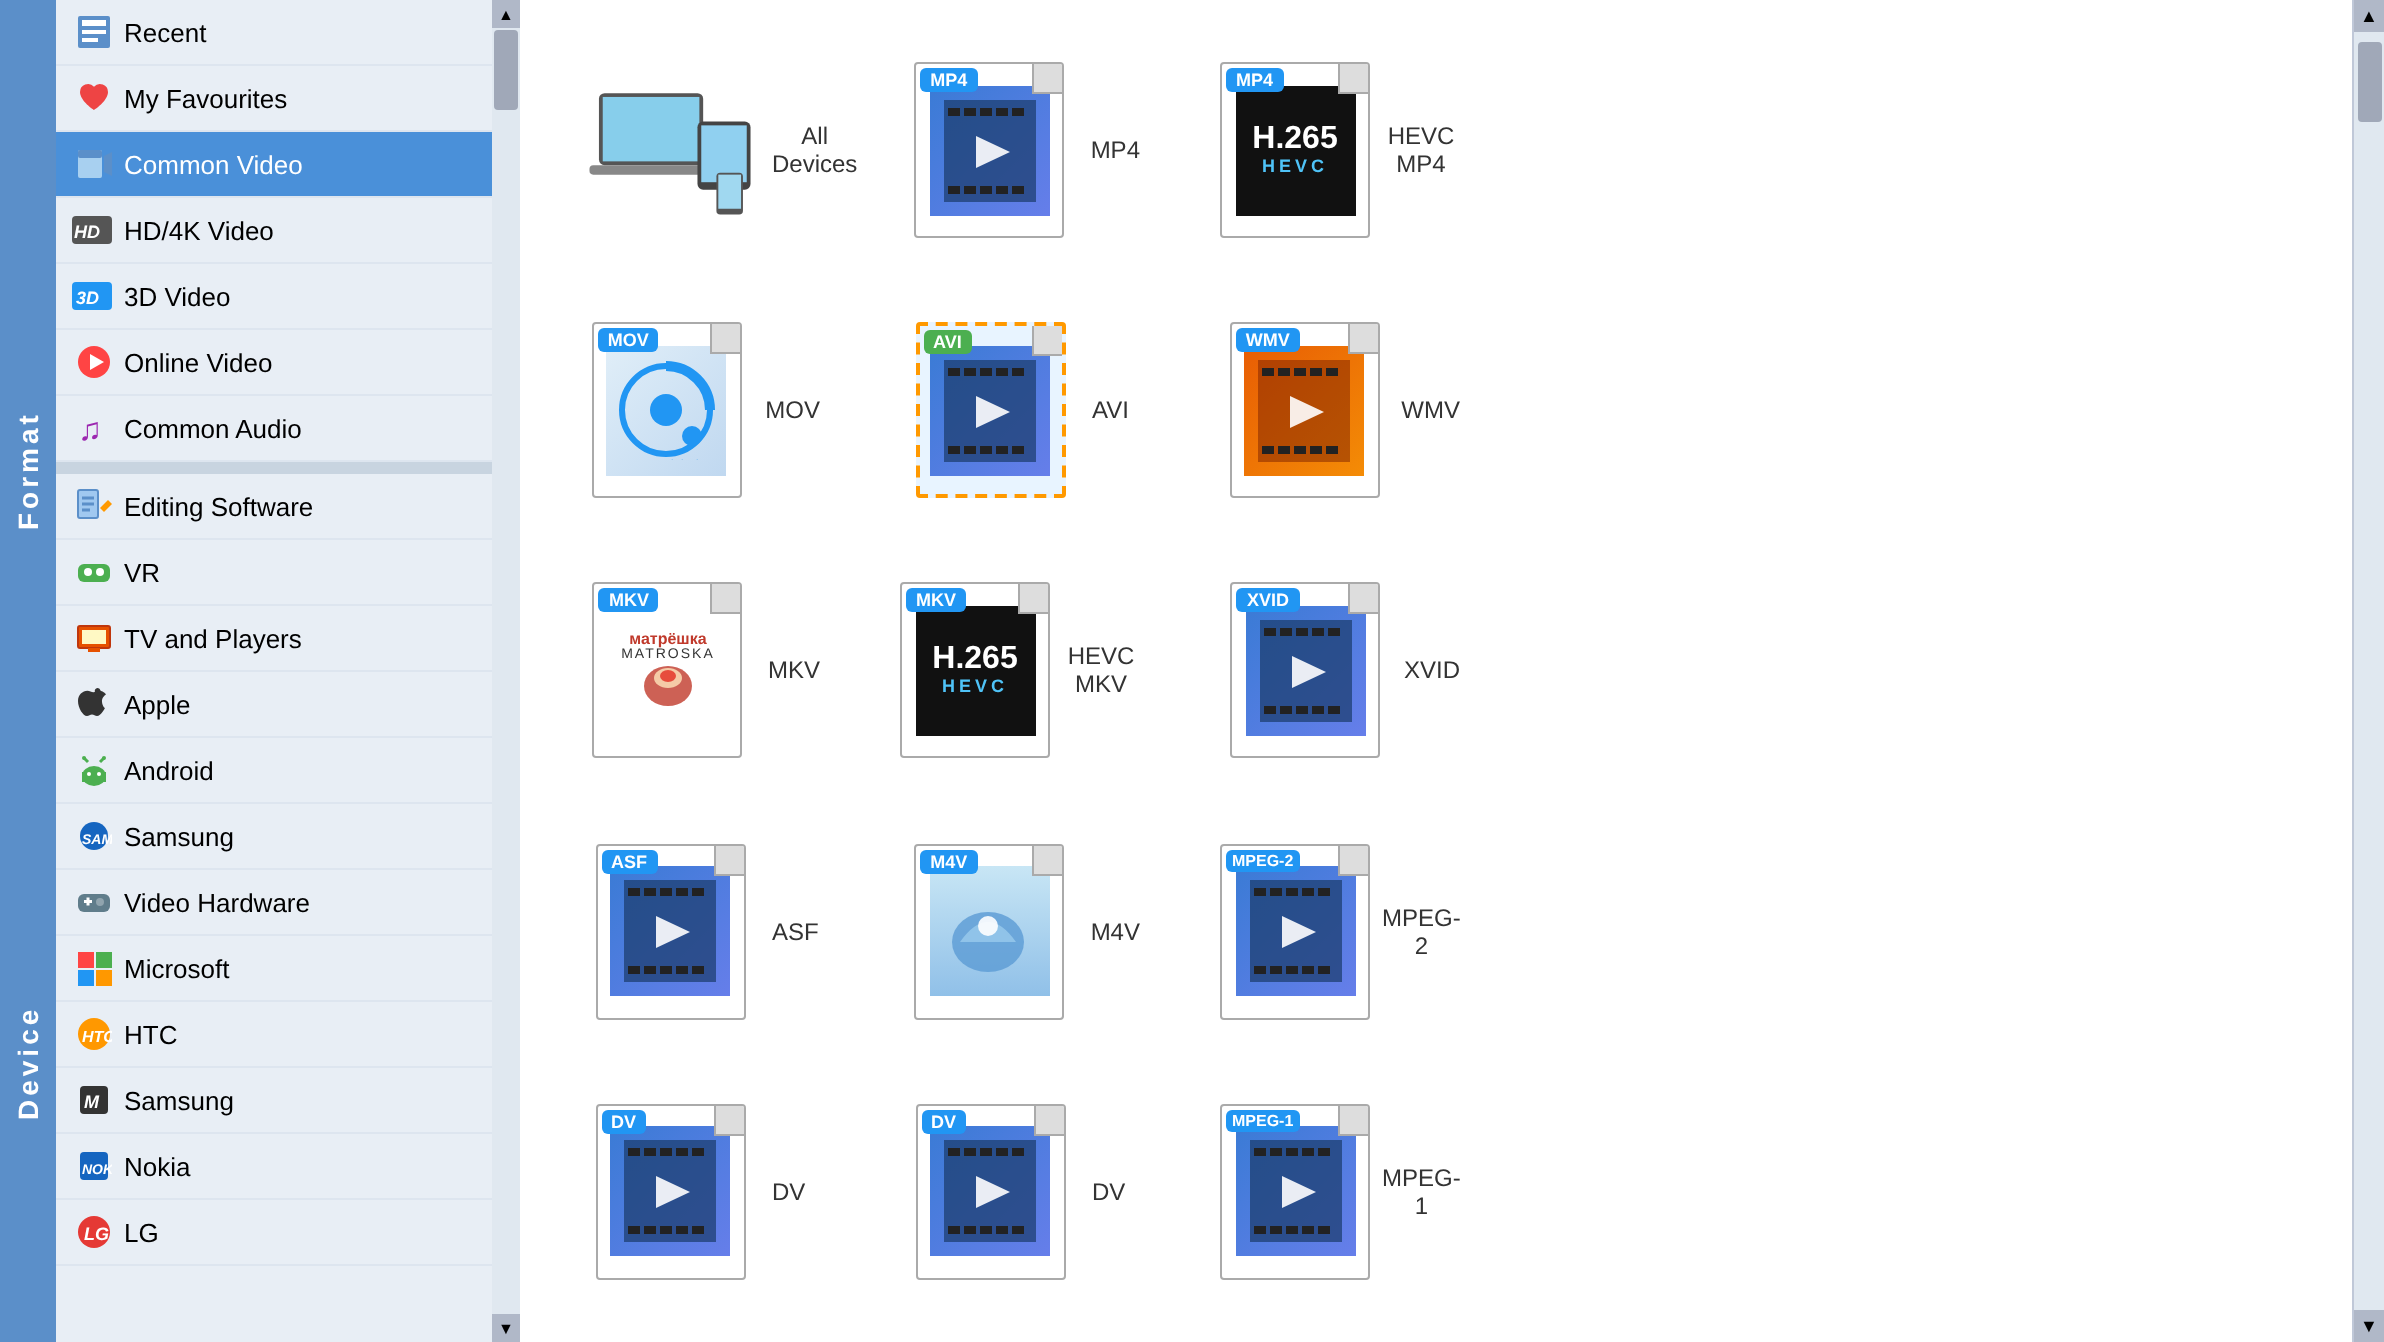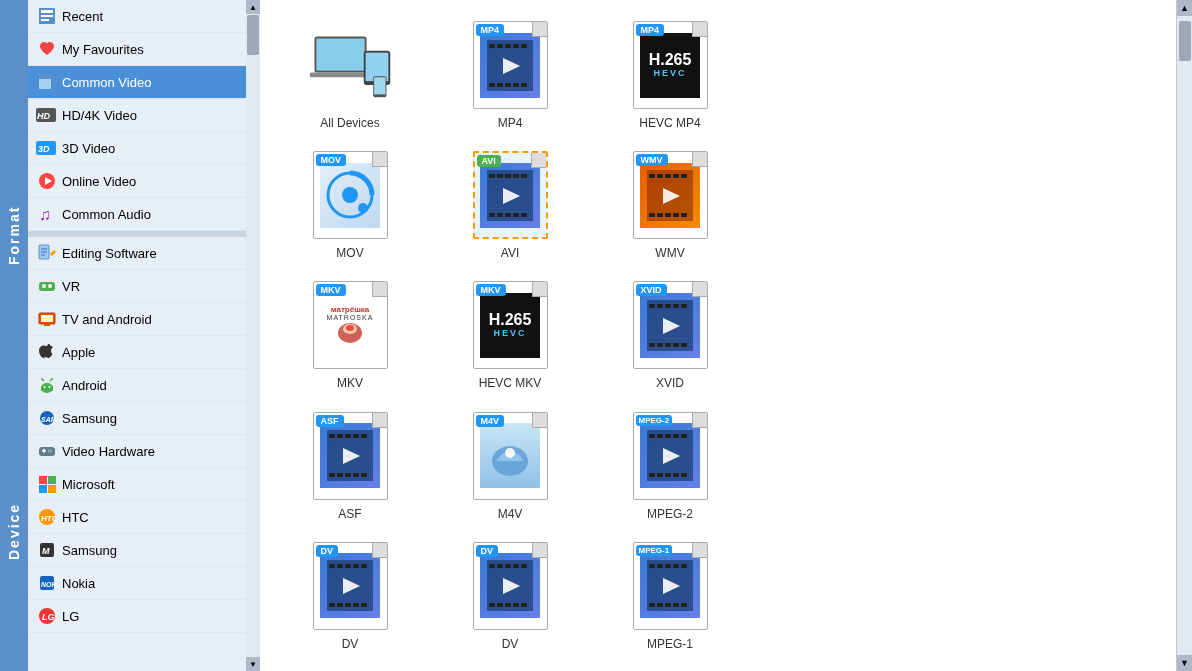--- a/index.html
+++ b/index.html
@@ -136,21 +136,21 @@
       display: grid;
       grid-template-columns: repeat(3, 140px);
       gap: 20px;
       padding: 20px 30px;
       overflow-y: auto;
       flex: 1;
     }
 
     .format-item {
       display: flex;
-      flex-direction: column;
+      flex-direction: row;
       align-items: center;
       gap: 6px;
       cursor: pointer;
       width: 120px;
     }
 
     .format-icon-wrap {
       width: 90px;
       height: 90px;
       position: relative;
@@ -347,21 +347,21 @@
     </div>
 
     <div class="sidebar-item">
       <div class="item-icon">
         <svg width="18" height="18" viewBox="0 0 18 18">
             <rect x="1" y="3" width="16" height="11" rx="1" fill="#e65100" stroke="#bf360c" stroke-width="1"></rect>
             <rect x="3" y="5" width="12" height="7" fill="#fff9c4"></rect>
             <rect x="6" y="14" width="6" height="2" fill="#e65100"></rect>
           </svg>
       </div>
-      <span class="item-label">TV and Android</span>
+      <span class="item-label">TV and Players</span>
     </div>
 
     <div class="sidebar-item">
       <div class="item-icon">
         <svg width="18" height="18" viewBox="0 0 18 18">
             <path d="M13 8c-.3-2.5 2-3.8 2-3.8s-1.3-1.8-3.3-1.8c-1.4 0-2 .7-3 .7s-1.9-.7-3-.7C3.3 2.4 1 4.5 1 7.5c0 3.5 2.5 7.5 4.5 7.5.9 0 1.6-.7 2.5-.7s1.6.7 2.5.7c2 0 4-4 4-4s-1.2-.5-1.5-3z" fill="#333"></path>
             <ellipse cx="11" cy="3" rx="1.5" ry="2" fill="#333" transform="rotate(-20,11,3)"></ellipse>
           </svg>
       </div>
       <span class="item-label">Apple</span>

